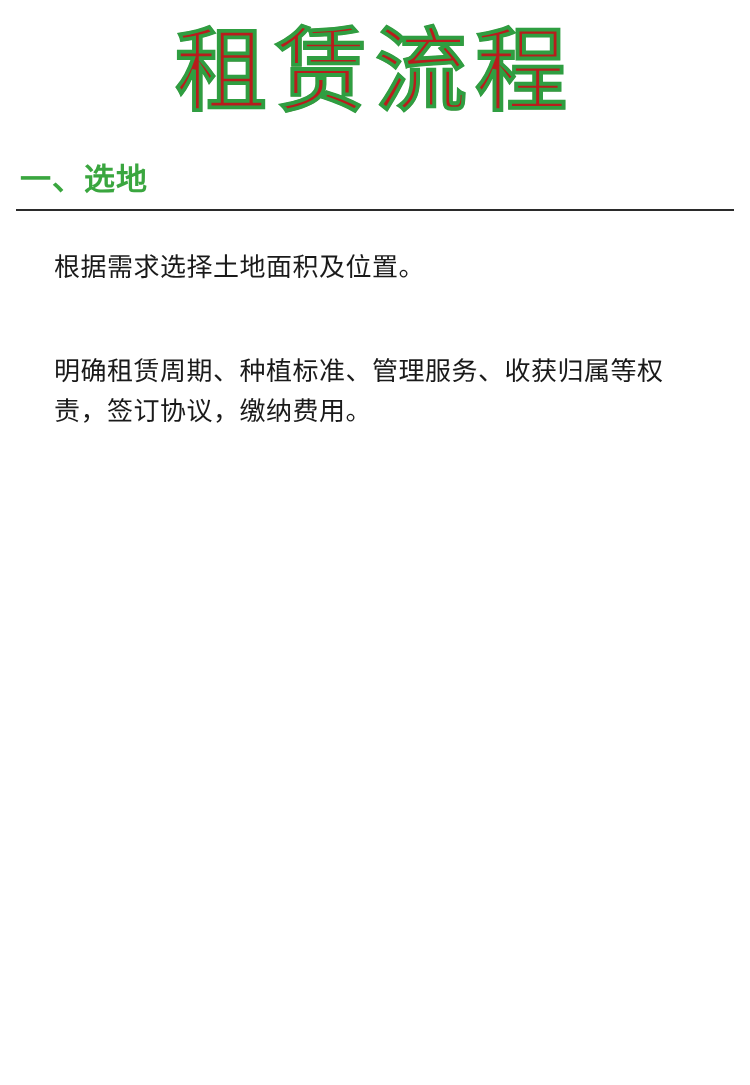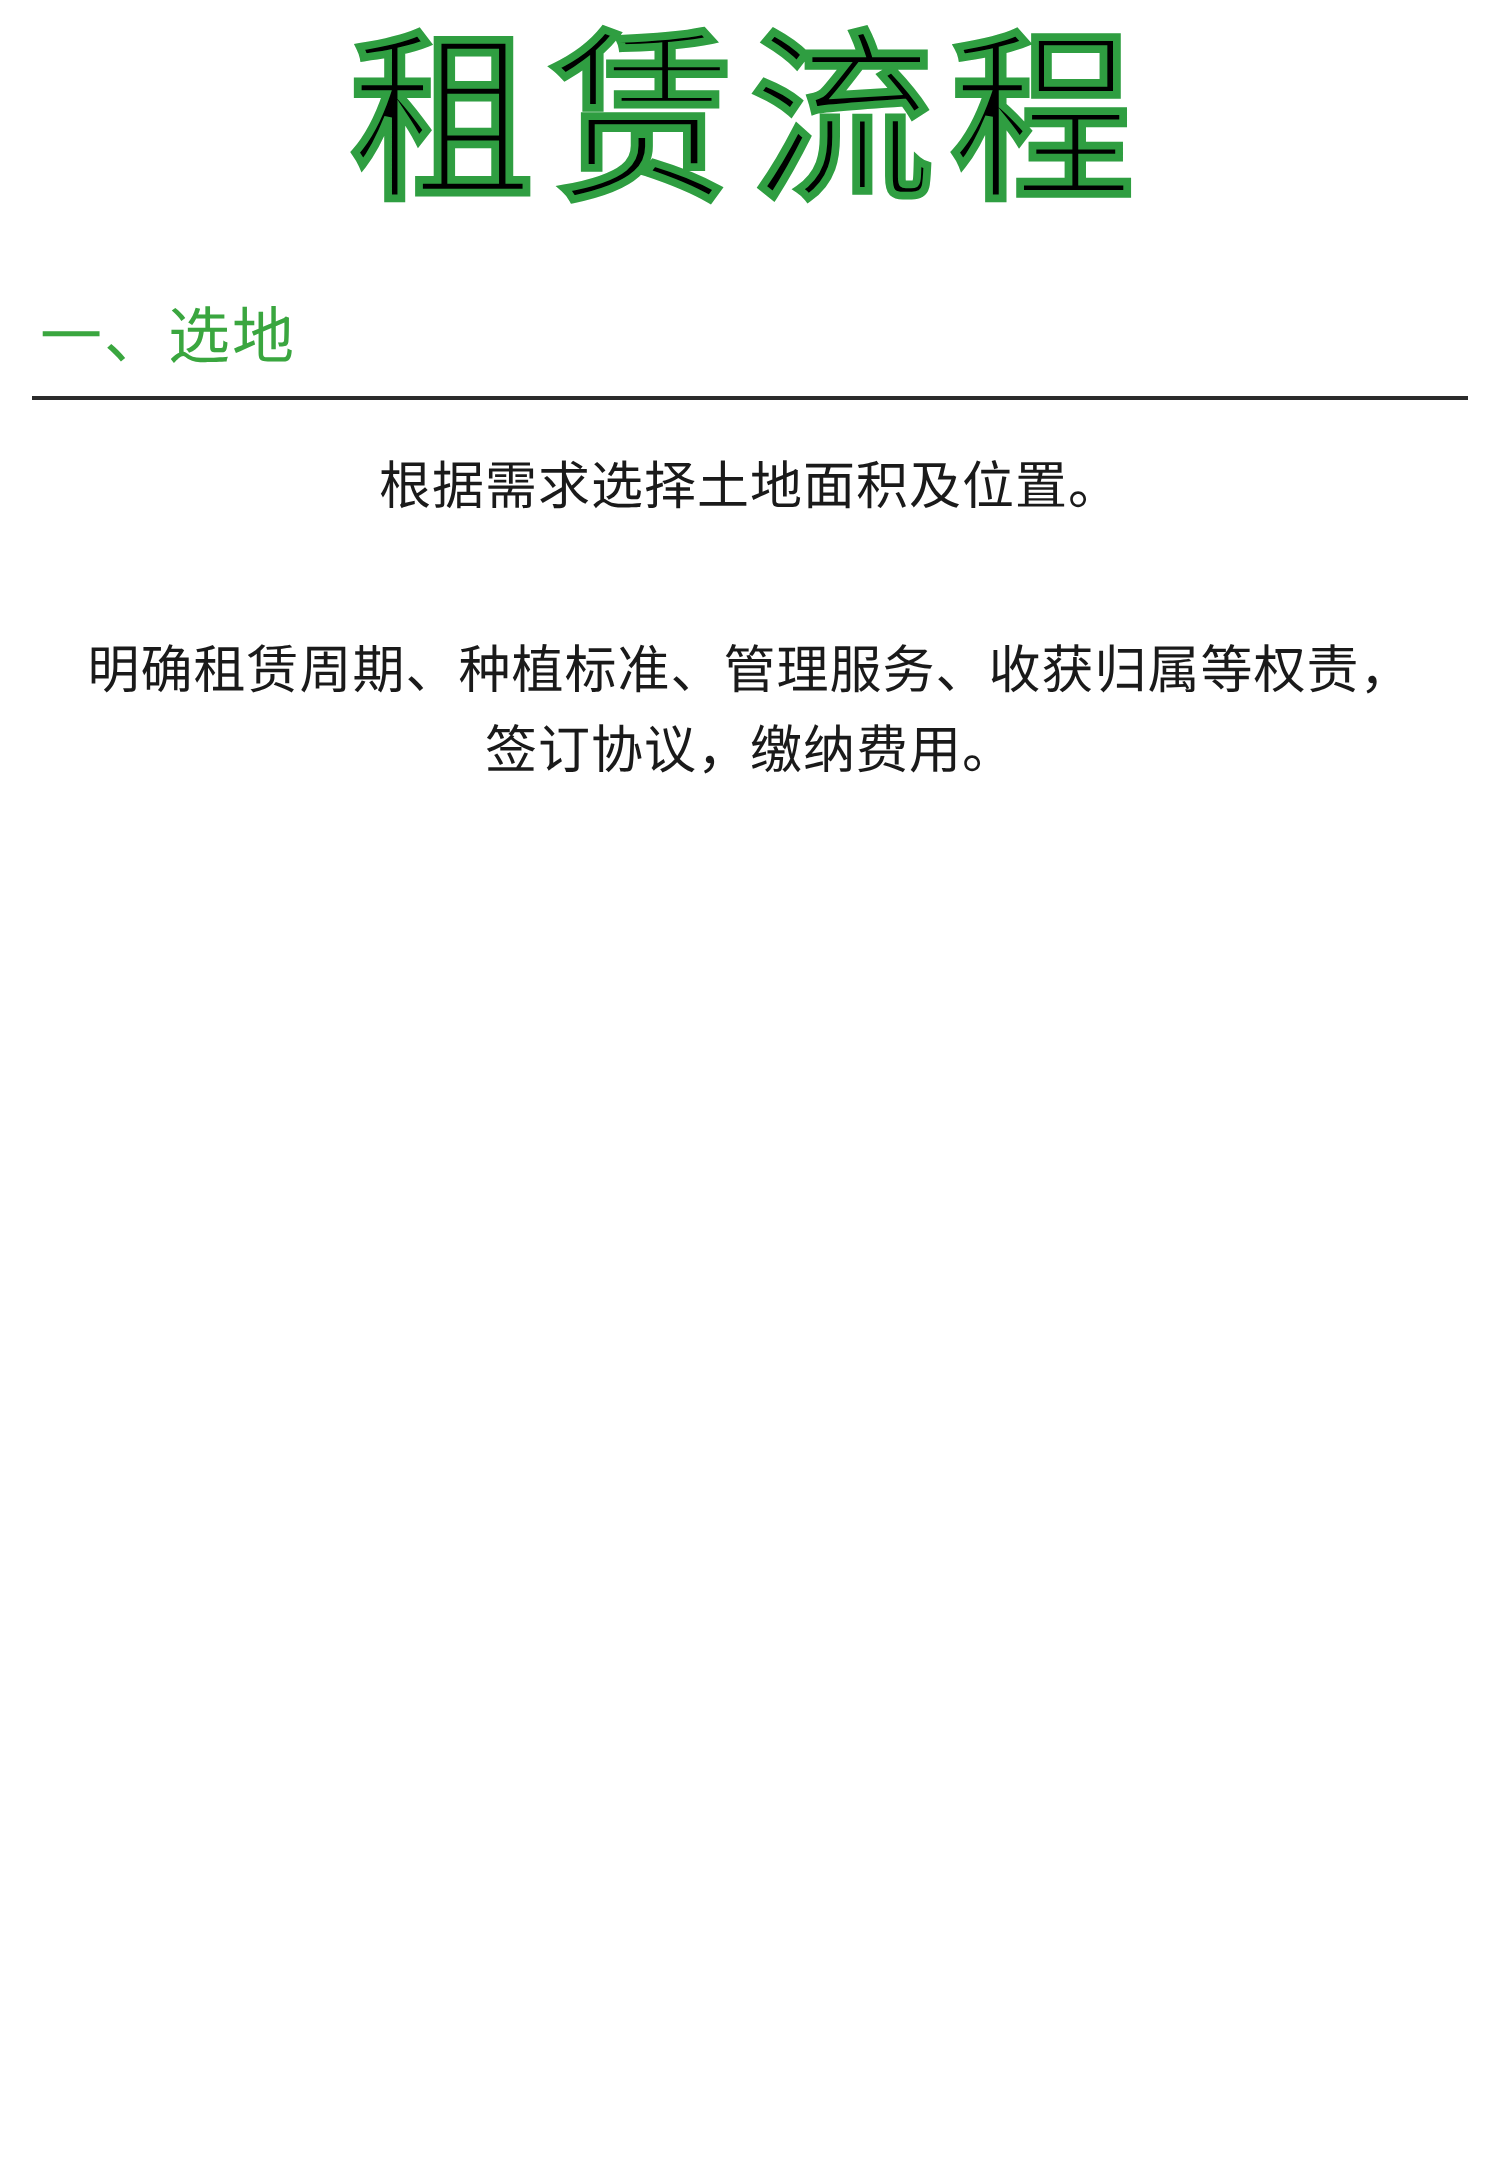--- a/index.html
+++ b/index.html
@@ -19,49 +19,48 @@
     height: 1085px;
     box-sizing: border-box;
     padding: 0 16px;
     position: relative;
   }
   .doc-title {
     text-align: center;
     font-size: 92px;
     line-height: 1.05;
     font-weight: 700;
-    color: #000000;
+    color: #b91c1c;
     letter-spacing: 8px;
-    margin: 8px 0 0 0;
+    margin: 19px 0 0 0;
     padding-top: 4px;
     font-family: "DejaVu Serif", "Liberation Serif", serif;
     -webkit-text-stroke: 1px #2f9e41;
   }
   .section {
     margin-top: 26px;
   }
   .section-heading {
     font-size: 31px;
-    font-weight: 400;
+    font-weight: 700;
     color: #3aa63f;
     letter-spacing: 1px;
     padding: 0 4px 10px 4px;
     border-bottom: 2px solid #2b2b2b;
     font-family: "DejaVu Sans", "Liberation Sans", sans-serif;
   }
   .section-body {
     padding: 18px 22px 0 22px;
     font-size: 26px;
     line-height: 1.55;
     color: #1a1a1a;
     letter-spacing: 0.5px;
   }
   .section-body p {
-    margin: 4px;
-    text-align: center;
+    margin: 16px;
   }
   .section-body p + p {
     margin-top: 2px;
   }
   .sec-1 { margin-top: 34px; }
   .sec-2 { margin-top: 30px; }
   .sec-3 { margin-top: 28px; }
   .sec-4 { margin-top: 28px; }
   .sec-1 .section-body { padding-top: 20px; }
   .sec-4 .section-body { padding-top: 20px; }

